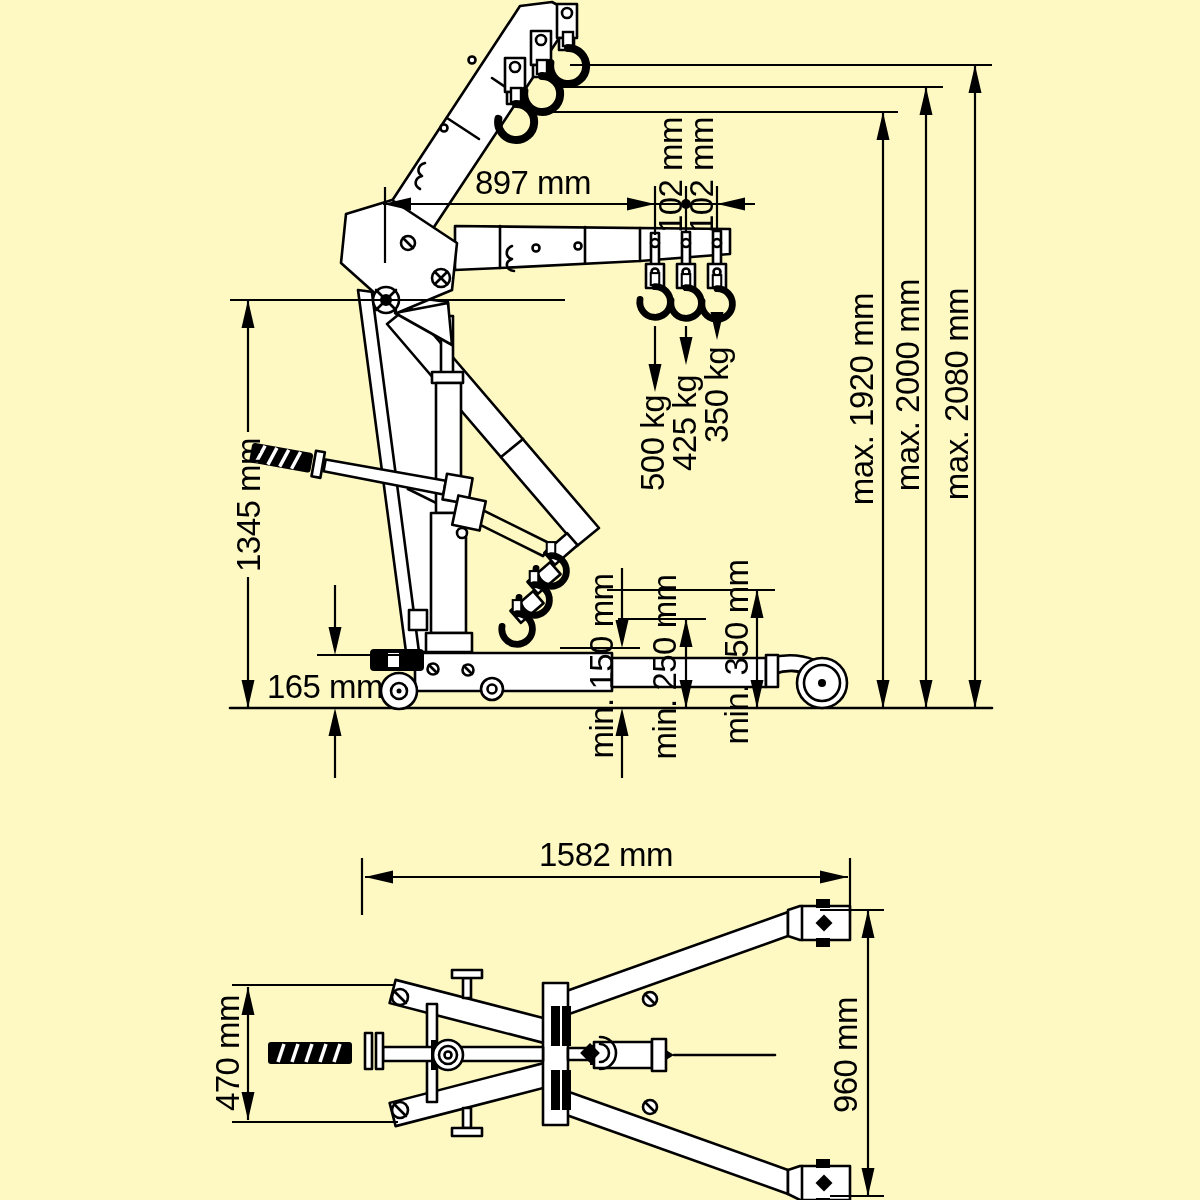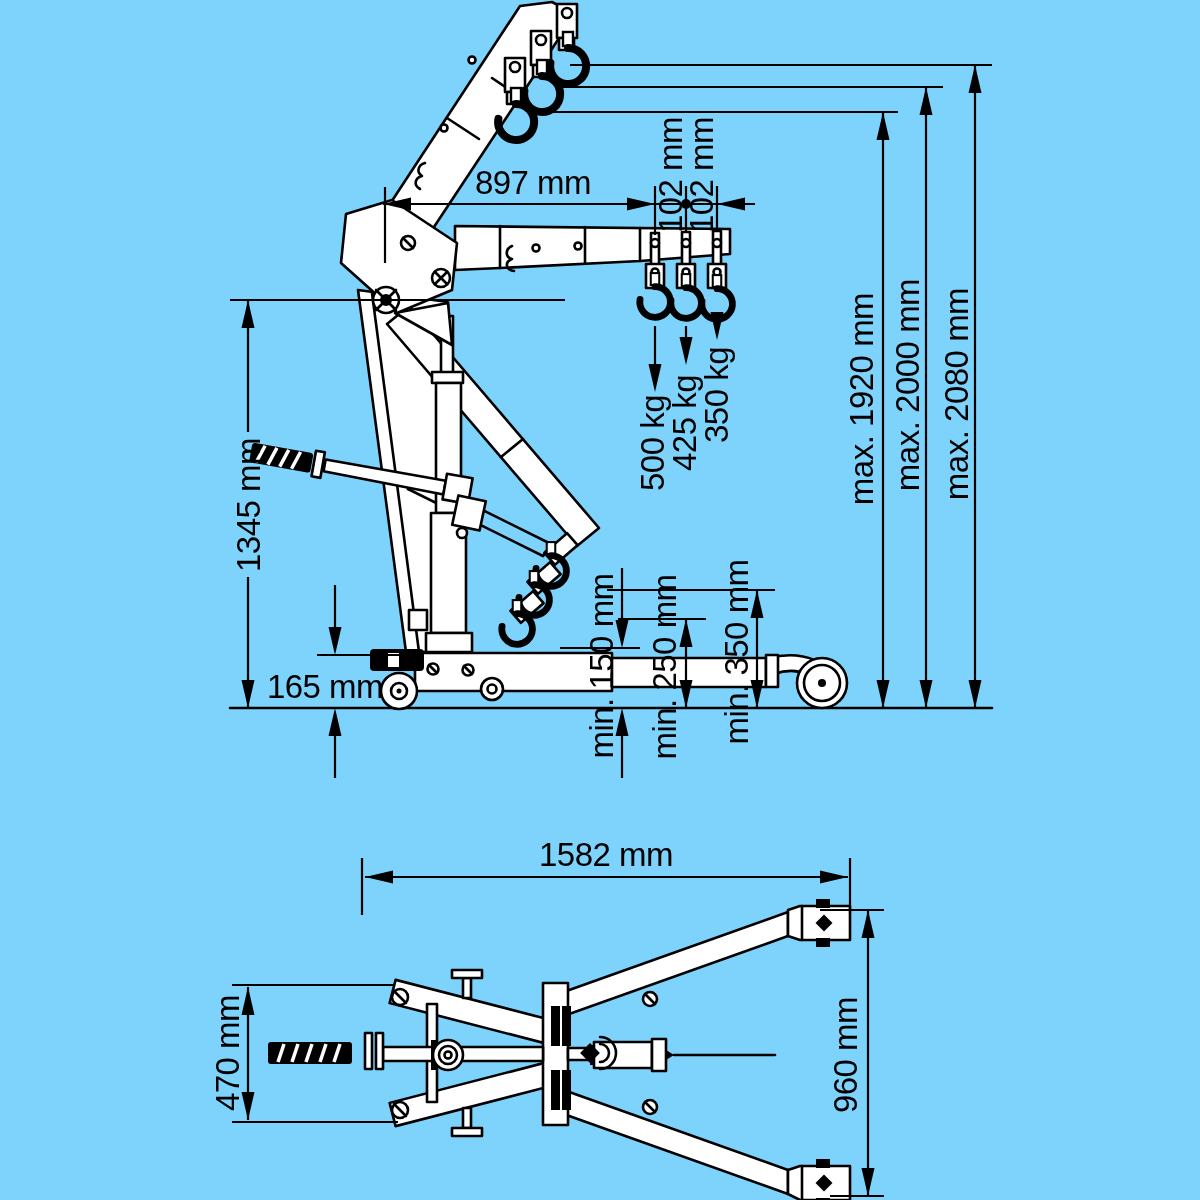--- a/index.html
+++ b/index.html
@@ -1,16 +1,16 @@
 <!DOCTYPE html>
 <html><head>
 <meta charset="utf-8">
 <style>
   html,body{margin:0;padding:0;background:#ffffff;}
-  .stage{position:relative;width:1200px;height:1200px;background:#7dd3fc;overflow:hidden;}
+  .stage{position:relative;width:1200px;height:1200px;background:#fef9c3;overflow:hidden;}
   svg{display:block;}
   svg text{font-family:"Liberation Sans","DejaVu Sans",sans-serif;font-size:33px;fill:#000;letter-spacing:-0.5px;}
   .ln{stroke:#000;stroke-width:2.6;fill:none;stroke-linejoin:round;stroke-linecap:round;}
   .fw{stroke:#000;stroke-width:2.6;fill:#fff;stroke-linejoin:round;}
   .dim{stroke:#000;stroke-width:2.2;fill:none;}
   .ah{fill:#000;stroke:none;}
   .blk{fill:#000;stroke:none;}
   .hookring{stroke:#000;fill:none;stroke-linecap:round;}
 </style>
 </head>

